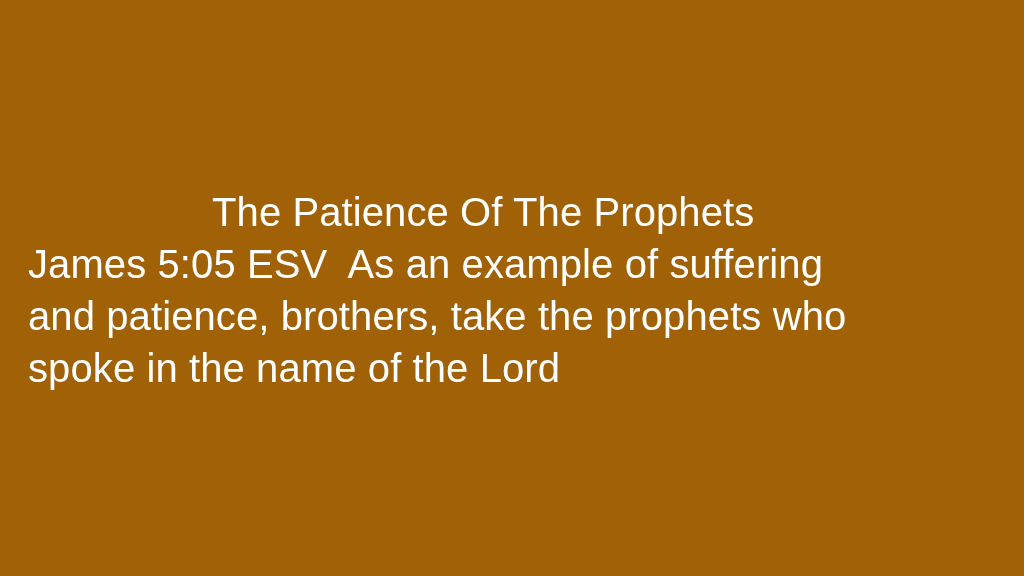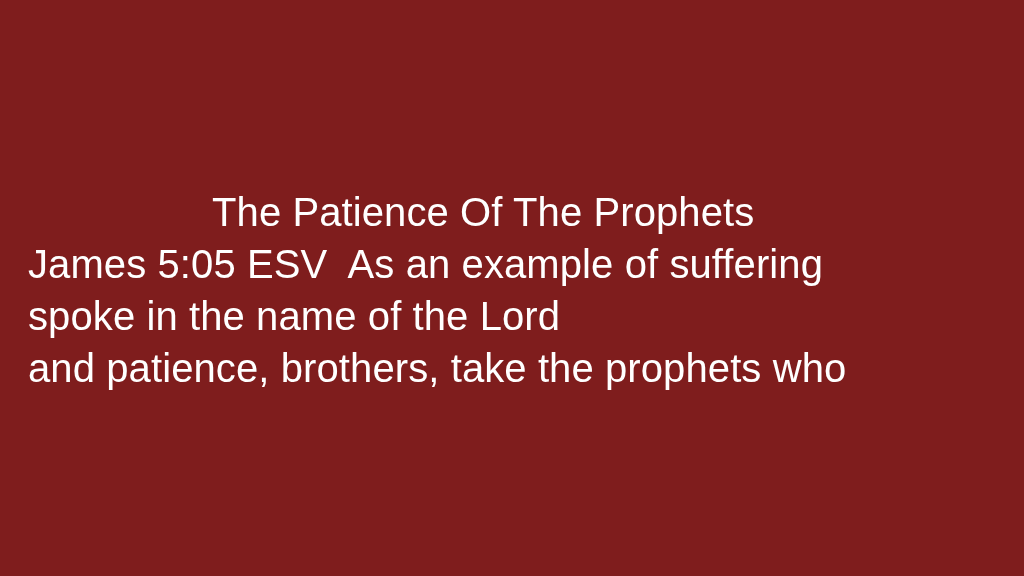--- a/index.html
+++ b/index.html
@@ -10,21 +10,21 @@
   }
   body {
     width: 1024px;
     height: 576px;
     overflow: hidden;
   }
   .slide {
     position: relative;
     width: 1024px;
     height: 576px;
-    background: #7f1d1d;
+    background: #a16207;
     font-family: "Liberation Sans", sans-serif;
     -webkit-font-smoothing: antialiased;
   }
   .caption-block {
     position: absolute;
     left: 0;
     top: 0;
     width: 1024px;
     padding-top: 186px;
     box-sizing: border-box;
@@ -44,16 +44,16 @@
     padding-left: 212px;
   }
 </style>
 </head>
 <body>
 
 <div class="slide">
   <div class="caption-block">
     <span class="caption-line title-line">The Patience Of The Prophets</span>
     <span class="caption-line">James 5:05 ESV  As an example of suffering</span>
+    <span class="caption-line">and patience, brothers, take the prophets who</span>
     <span class="caption-line">spoke in the name of the Lord</span>
-    <span class="caption-line">and patience, brothers, take the prophets who</span>
   </div>
 </div>
 
 </body></html>

